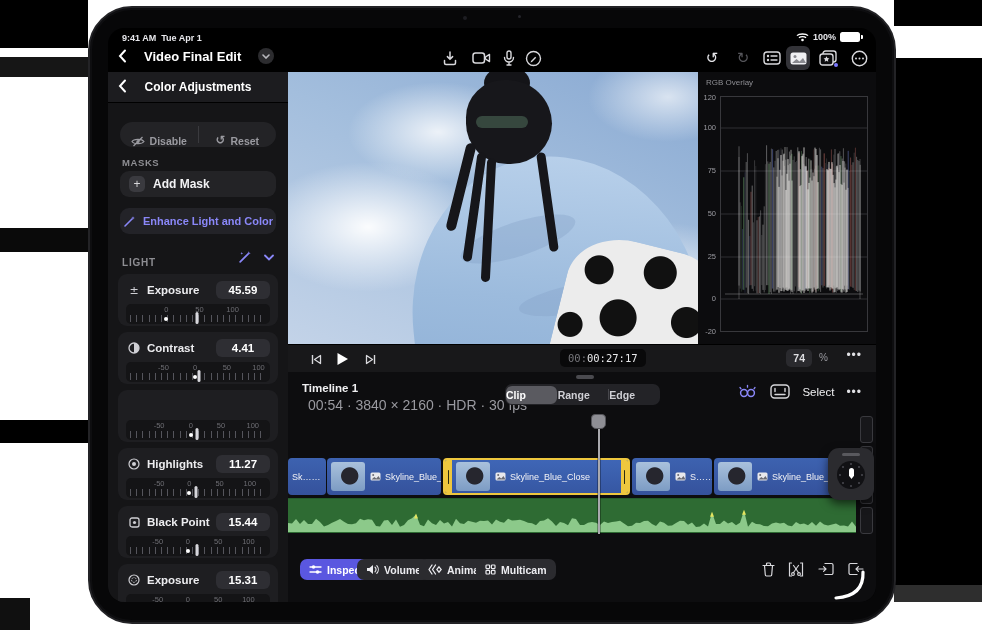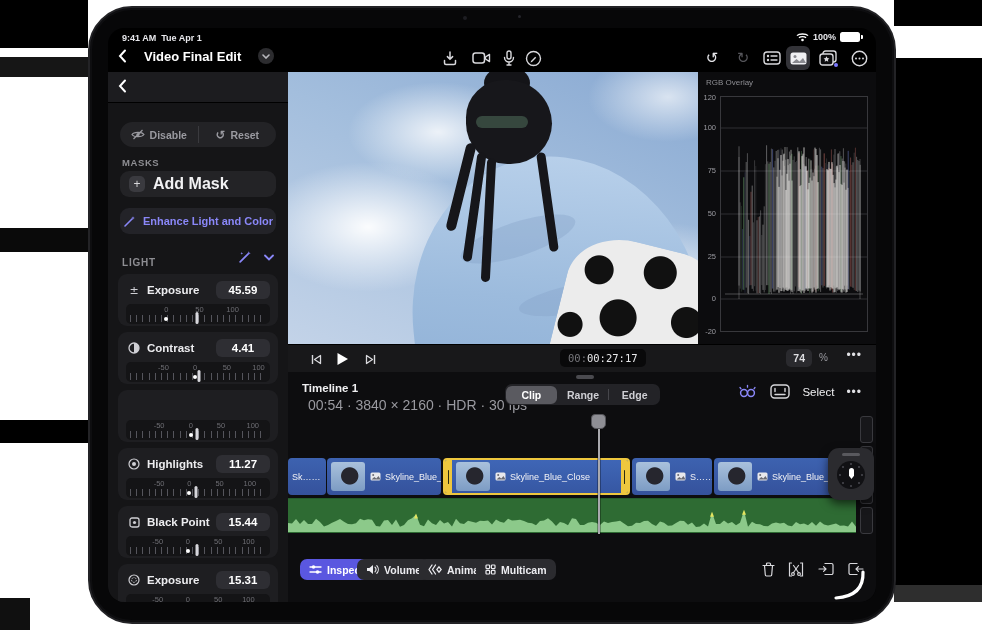--- a/index.html
+++ b/index.html
@@ -27,26 +27,26 @@
   .icon-btn{position:absolute;top:2px;width:24px;height:24px;display:flex;align-items:center;justify-content:center;}
   .glyph{font-family:"DejaVu Sans",sans-serif;}
   .plate{border-radius:6px;}
   .plate-sel{background:#333338;}
   
   .sidebar{position:absolute;left:0;top:44px;width:180px;height:530px;background:#151517;overflow:hidden;}
   .sb-header{position:absolute;left:0;top:0;width:100%;height:30px;background:#1c1c1f;border-bottom:1px solid #000;}
   .sb-title{position:absolute;width:100%;text-align:center;top:8px;color:#fff;font-size:12px;font-weight:bold;}
   .sb-back{position:absolute;left:10px;top:7px;}
   .seg2{position:absolute;left:12px;top:50px;width:156px;height:25px;background:#232326;border-radius:13px;display:flex;}
-  .seg2 .half{flex:1;display:flex;align-items:center;justify-content:center;gap:5px;color:#9a9aa0;font-size:10.5px;font-weight:bold;}
+  .seg2 .half{flex:1;display:flex;align-items:flex-end;justify-content:center;gap:5px;color:#9a9aa0;font-size:10.5px;font-weight:bold;}
   .seg2 .divider{width:1px;background:#3a3a3e;margin:4px 0;}
   .sb-heading{position:absolute;left:14px;color:#8e8e93;font-size:9.5px;font-weight:bold;letter-spacing:.6px;}
   .sb-btn{position:absolute;left:12px;width:156px;height:26px;background:#232326;border-radius:9px;display:flex;align-items:center;}
   .plus-sq{width:16px;height:16px;border-radius:5px;background:#3a3a3f;color:#d6d6da;font-size:12px;display:flex;align-items:center;justify-content:center;margin:0 8px 0 9px;}
-  .addmask-label{color:#f2f2f4;font-size:16px;font-weight:bold;}
+  .addmask-label{color:#f2f2f4;font-size:12px;font-weight:bold;}
   .enhance-btn{position:absolute;left:12px;top:136px;width:156px;height:26px;background:#232328;border-radius:9px;
                display:flex;align-items:center;justify-content:center;gap:7px;color:#8a87f8;font-size:11px;font-weight:bold;}
   .light-row{position:absolute;left:14px;top:180px;width:152px;height:16px;}
   .light-label{color:#8e8e93;font-size:10px;font-weight:bold;letter-spacing:.8px;}
   .light-icons{position:absolute;right:0;top:-2px;display:flex;gap:12px;align-items:center;}
   
   .card{position:absolute;left:10px;width:160px;height:52px;background:#1e1e21;border-radius:9px;}
   .crow{position:absolute;left:8px;top:5px;width:144px;height:22px;display:flex;align-items:center;}
   .cicon{width:16px;color:#cfcfd4;font-size:11px;display:flex;align-items:center;justify-content:center;margin-right:5px;}
   .cname{color:#ececef;font-size:11.5px;font-weight:bold;flex:1;}
@@ -88,21 +88,21 @@
   .tc-dim{color:#77777c;} .tc-main{color:#e8e8ea;}
   .zoom-box{position:absolute;right:64px;top:4px;background:#2a2a2e;border-radius:5px;padding:3px 7px;color:#dedee2;font-size:10.5px;font-weight:bold;}
   .zoom-pct{position:absolute;right:48px;top:7px;color:#9a9aa0;font-size:10px;}
   .tr-more{position:absolute;right:14px;top:3px;color:#e0e0e4;font-size:12px;letter-spacing:1px;}
   
   .tl{position:absolute;left:180px;top:344px;width:588px;height:230px;background:#0d0d0f;}
   .drag-pill{position:absolute;left:288px;top:3px;width:18px;height:4px;border-radius:2px;background:#4a4a4f;}
   .tl-name{position:absolute;left:14px;top:10px;color:#f0f0f2;font-size:11.5px;font-weight:bold;}
   .tl-specs{position:absolute;left:20px;top:25px;color:#9a9aa0;font-size:14px;}
   .seg3{position:absolute;left:217px;top:12px;width:155px;height:21px;background:#232327;border-radius:7px;display:flex;align-items:center;}
-  .seg3 .opt{flex:1;text-align:center;color:#cfcfd4;font-size:10.5px;font-weight:bold;padding:3px 0;position:relative;}
+  .seg3 .opt{flex:1;text-align:left;color:#cfcfd4;font-size:10.5px;font-weight:bold;padding:3px 0;position:relative;}
   .seg3 .opt.sel{background:#5a5a60;border-radius:6px;color:#fff;margin:1px;}
   .seg3 .segdiv{width:1px;height:11px;background:#46464b;}
   .tl-right{position:absolute;right:14px;top:12px;display:flex;align-items:center;gap:12px;}
   .select-label{color:#f0f0f2;font-size:11.5px;}
   .tl-more{color:#e0e0e4;font-size:12px;letter-spacing:1px;}
   .ruler{position:absolute;left:0;top:44px;width:568px;height:16px;
          background-image:repeating-linear-gradient(90deg,#3a3a3f 0 1px,transparent 1px 7.5px);
          background-size:100% 5px;background-repeat:no-repeat;}
   .ruler-label{position:absolute;top:3px;color:#707076;font-size:8px;border-left:1px solid #55555a;padding-left:3px;height:12px;line-height:12px;}
   .clips{position:absolute;left:0;top:86px;width:568px;height:37px;}
@@ -247,20 +247,21 @@
         </div>
       </div>
 
       <div class="sidebar">
         <div class="sb-header">
           <span class="sb-back">
             <svg width="9" height="14" viewBox="0 0 9 14">
                 <polyline points="7,1.5 2,7 7,12.5" stroke="#fff" stroke-width="2" fill="none" stroke-linecap="round"></polyline>
               </svg>
           </span>
+          <span class="sb-title">Color Adjustments</span>
         </div>
 
         <div class="seg2">
           <div class="half">
             <svg width="14" height="11" viewBox="0 0 14 11">
                 <path d="M1 5.5C2.6 2.8 10.8 2.3 13 5.5 10.8 8.7 2.6 8.2 1 5.5z" stroke="#9a9aa0" stroke-width="1.2" fill="none"></path>
                 <circle cx="7" cy="5.5" r="1.6" fill="#9a9aa0"></circle>
                 <line x1="2.5" y1="10" x2="11.5" y2="1" stroke="#9a9aa0" stroke-width="1.2"></line>
               </svg>
             <span>Disable</span>

